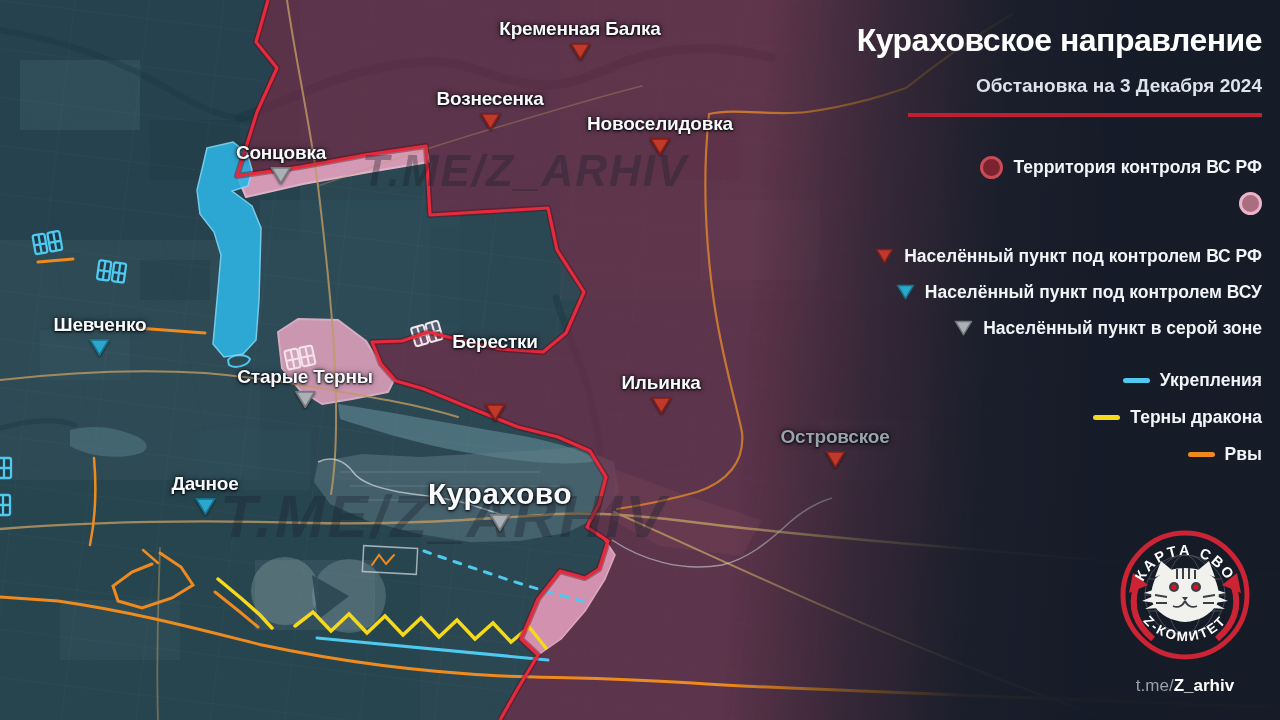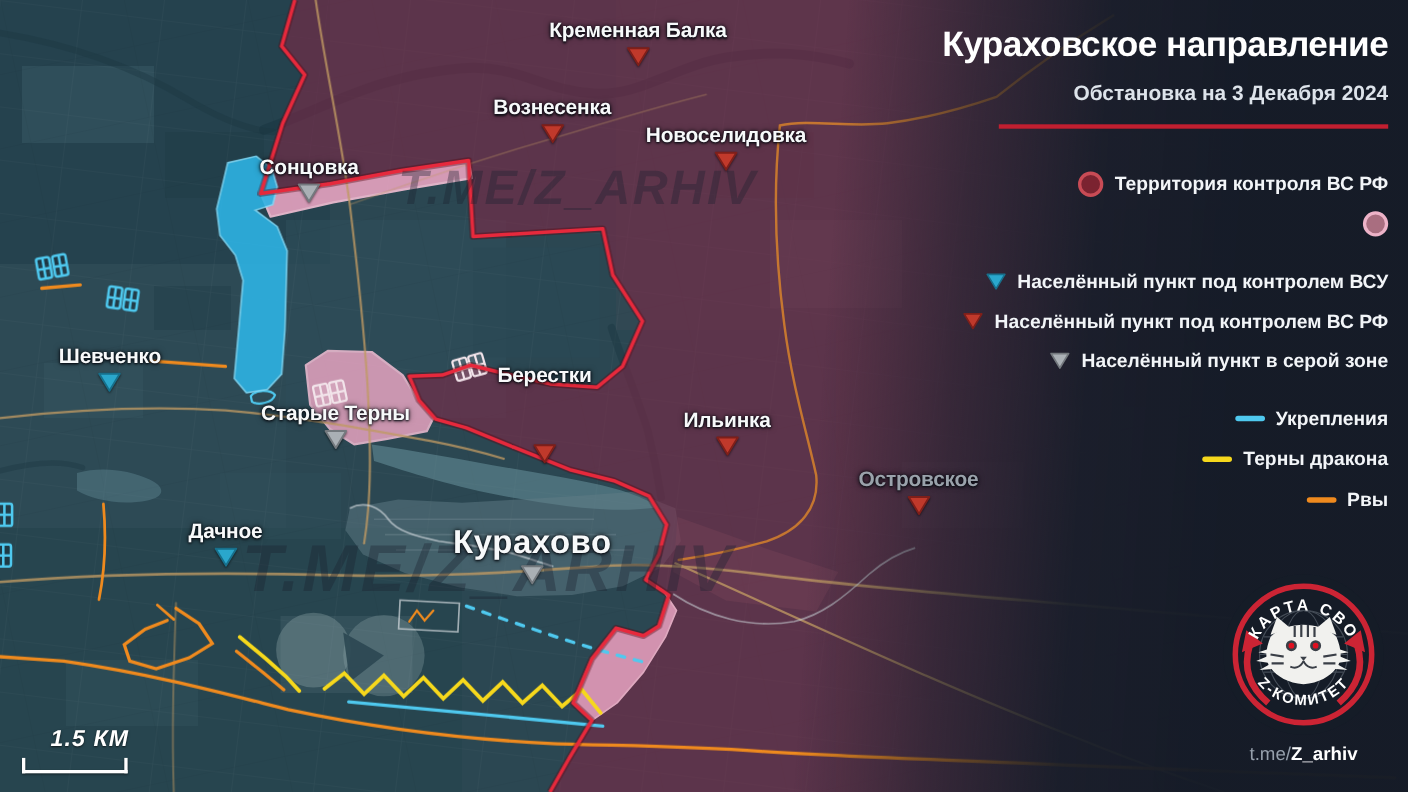--- a/index.html
+++ b/index.html
@@ -191,21 +191,21 @@
 
   <div id="overlay"></div>
 
   <div id="towns">
       <div class="town" style="left: 580px; top: 18px;">
         <div class="town-name">Кременная Балка</div>
         <svg width="22" height="19" viewBox="0 0 20 17" class="tri">
           <polygon points="1.5,1.5 18.5,1.5 10,15.5" fill="#c0392b" stroke="#7e1f1a" stroke-width="1.6" stroke-linejoin="round"></polygon>
         </svg>
       </div>
-      <div class="town" style="left: 490px; top: 88px; margin-left: 12px;">
+      <div class="town" style="left: 490px; top: 88px;">
         <div class="town-name">Вознесенка</div>
         <svg width="22" height="19" viewBox="0 0 20 17" class="tri">
           <polygon points="1.5,1.5 18.5,1.5 10,15.5" fill="#c0392b" stroke="#7e1f1a" stroke-width="1.6" stroke-linejoin="round"></polygon>
         </svg>
       </div>
       <div class="town" style="left: 660px; top: 113px;">
         <div class="town-name">Новоселидовка</div>
         <svg width="22" height="19" viewBox="0 0 20 17" class="tri">
           <polygon points="1.5,1.5 18.5,1.5 10,15.5" fill="#c0392b" stroke="#7e1f1a" stroke-width="1.6" stroke-linejoin="round"></polygon>
         </svg>
@@ -245,21 +245,21 @@
         <svg width="22" height="19" viewBox="0 0 20 17" class="tri">
           <polygon points="1.5,1.5 18.5,1.5 10,15.5" fill="#c0392b" stroke="#7e1f1a" stroke-width="1.6" stroke-linejoin="round"></polygon>
         </svg>
       </div>
       <div class="town" style="left: 205px; top: 473px;">
         <div class="town-name">Дачное</div>
         <svg width="22" height="19" viewBox="0 0 20 17" class="tri">
           <polygon points="1.5,1.5 18.5,1.5 10,15.5" fill="#2aa7cc" stroke="#17708c" stroke-width="1.6" stroke-linejoin="round"></polygon>
         </svg>
       </div>
-      <div class="town" style="left: 484px; top: 477px;">
+      <div class="town" style="left: 500px; top: 477px;">
         <div class="town-name large">Курахово</div>
         <svg width="22" height="19" viewBox="0 0 20 17" class="tri">
           <polygon points="1.5,1.5 18.5,1.5 10,15.5" fill="#aab0b5" stroke="#74797e" stroke-width="1.6" stroke-linejoin="round"></polygon>
         </svg>
       </div>
     </div>
 
   <div class="panel">
     <div class="title">Кураховское направление</div>
     <div class="subtitle">Обстановка на 3 Декабря 2024</div>
@@ -269,29 +269,29 @@
           <span class="mk-circle" style="background: rgb(123, 35, 48); border-color: rgb(200, 75, 85);"></span>
           <span>Территория контроля ВС РФ</span>
         </div>
         <div class="leg-row">
           <span class="mk-circle" style="background: rgb(169, 110, 128); border-color: rgb(237, 179, 200);"></span>
         </div>
       </div>
     <div class="leg-group g2" id="legend-settlements">
         <div class="leg-row">
           <svg width="19" height="16" viewBox="0 0 20 17" class="tri">
+            <polygon points="1.5,1.5 18.5,1.5 10,15.5" fill="#c0392b" stroke="#7e1f1a" stroke-width="1.6" stroke-linejoin="round"></polygon>
+          </svg>
+          <span>Населённый пункт под контролем ВС РФ</span>
+        </div>
+        <div class="leg-row">
+          <svg width="19" height="16" viewBox="0 0 20 17" class="tri">
             <polygon points="1.5,1.5 18.5,1.5 10,15.5" fill="#2aa7cc" stroke="#17708c" stroke-width="1.6" stroke-linejoin="round"></polygon>
           </svg>
           <span>Населённый пункт под контролем ВСУ</span>
-        </div>
-        <div class="leg-row">
-          <svg width="19" height="16" viewBox="0 0 20 17" class="tri">
-            <polygon points="1.5,1.5 18.5,1.5 10,15.5" fill="#c0392b" stroke="#7e1f1a" stroke-width="1.6" stroke-linejoin="round"></polygon>
-          </svg>
-          <span>Населённый пункт под контролем ВС РФ</span>
         </div>
         <div class="leg-row">
           <svg width="19" height="16" viewBox="0 0 20 17" class="tri">
             <polygon points="1.5,1.5 18.5,1.5 10,15.5" fill="#aab0b5" stroke="#74797e" stroke-width="1.6" stroke-linejoin="round"></polygon>
           </svg>
           <span>Населённый пункт в серой зоне</span>
         </div>
       </div>
     <div class="leg-group g3" id="legend-lines">
         <div class="leg-row">
@@ -350,18 +350,14 @@
       <text font-family="Liberation Sans, DejaVu Sans, sans-serif" font-size="13.5" font-weight="bold" fill="#ffffff" letter-spacing="2">
         <textPath href="#arcB" startOffset="50%" text-anchor="middle">Z-КОМИТЕТ</textPath>
       </text>
     </svg>
   </div>
 
   <div class="footer">
     <span class="f-prefix">t.me/</span><span class="f-handle">Z_arhiv</span>
   </div>
 
-  <div class="scalebar">
-    <div class="scale-label">1.5 КМ</div>
-    <div class="scale-bracket"></div>
-  </div>
 
 </div>
 
 </body></html>

